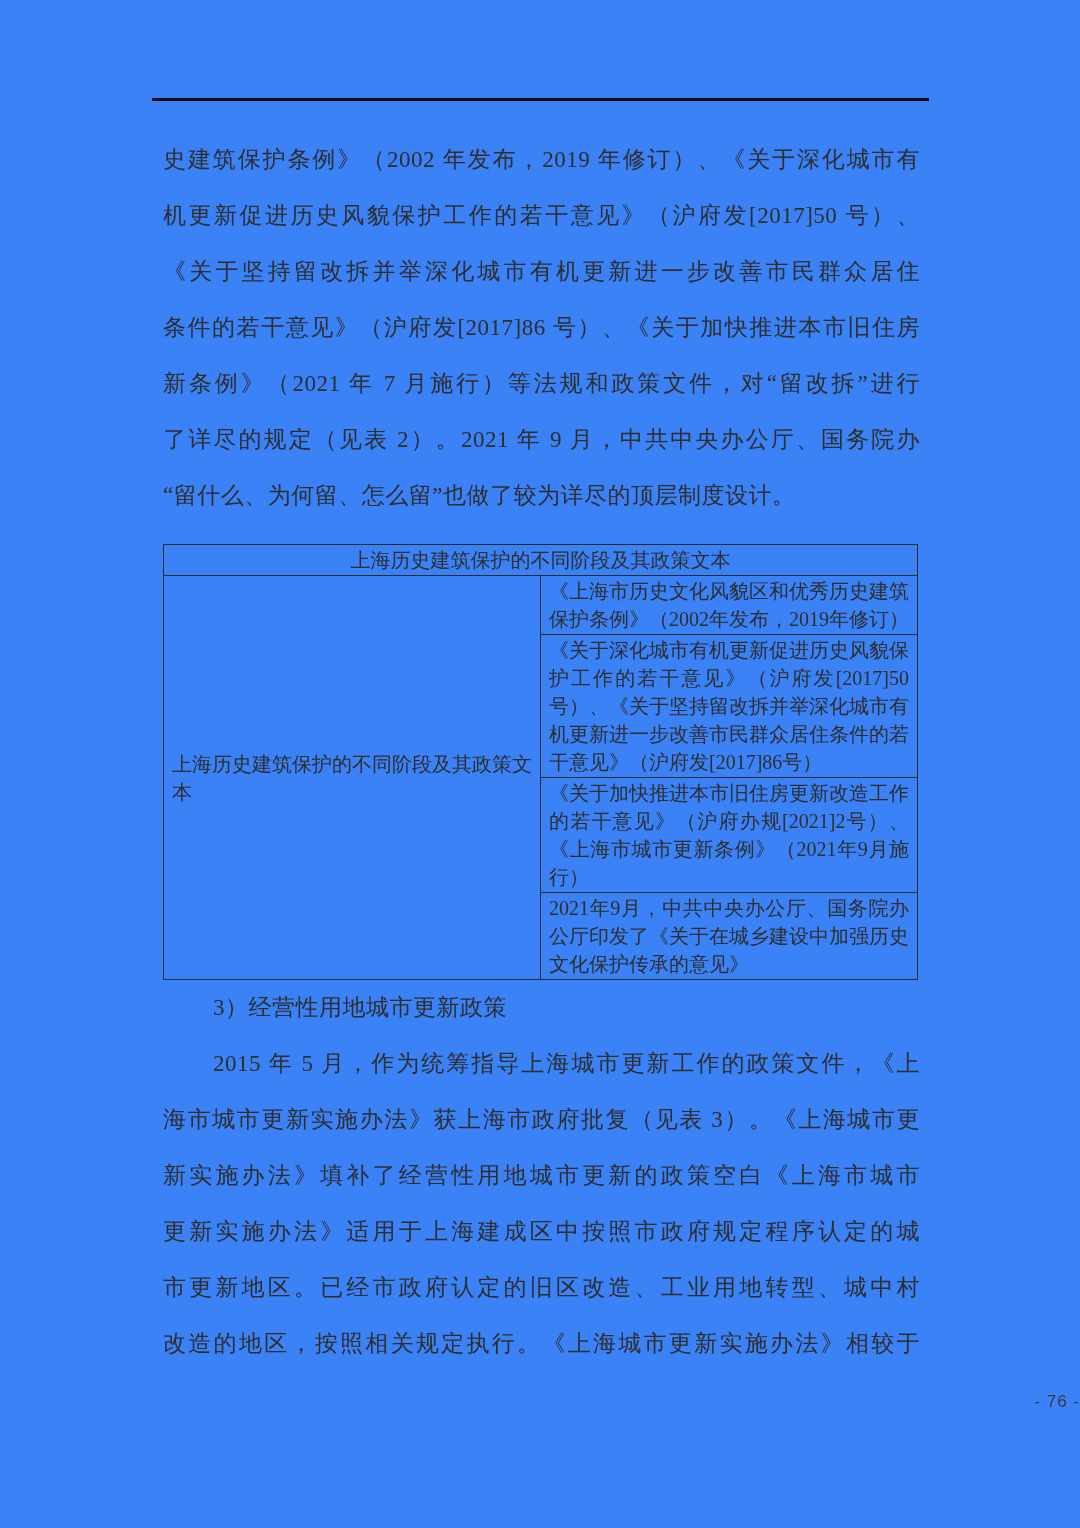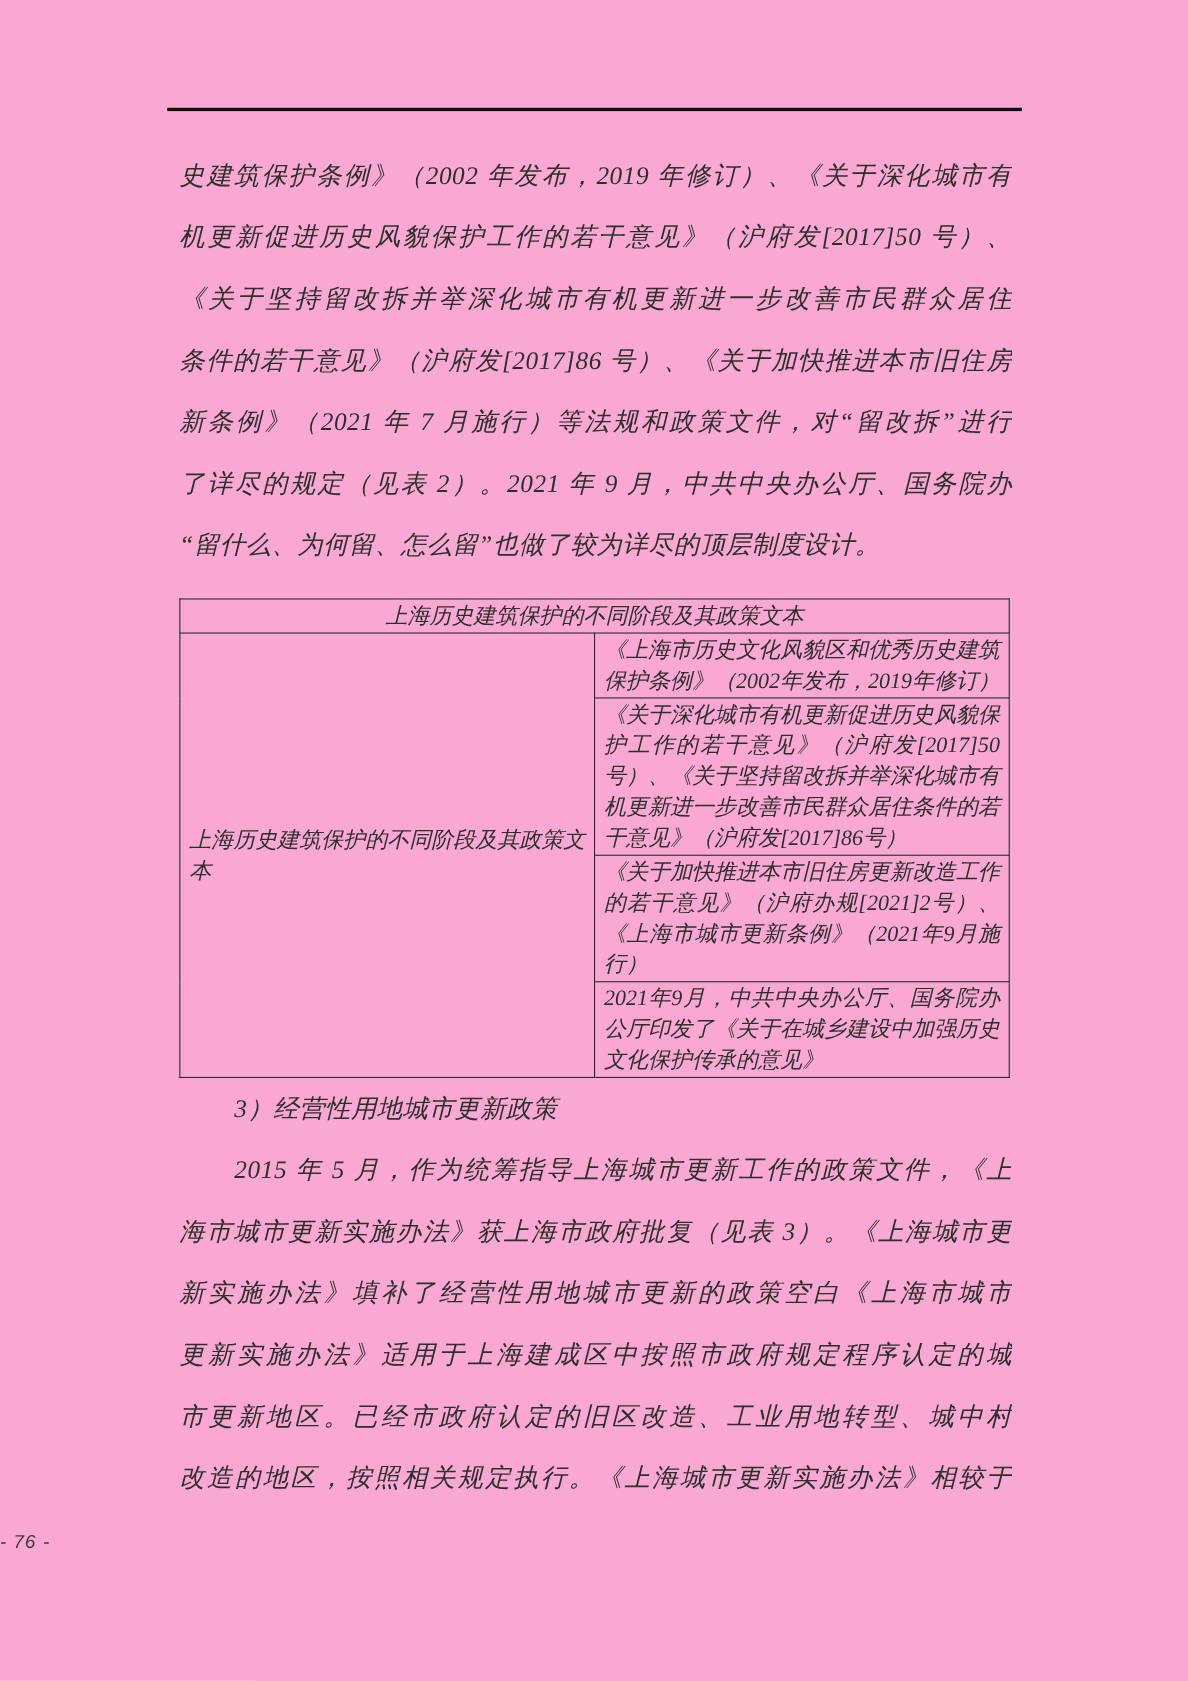--- a/index.html
+++ b/index.html
@@ -4,21 +4,21 @@
 <style>
   html, body { margin: 0; padding: 0; }
   body {
     width: 1080px; height: 1528px;
     background: #ffffff;
     font-family: "Liberation Serif", "DejaVu Serif", serif;
     color: #2e2e2e;
     position: relative;
     overflow: hidden;
   }
-  .page { position: absolute; inset: 0; width: 1080px; height: 1528px; background: #f9a8d4; font-style: italic; }
+  .page { position: absolute; inset: 0; width: 1080px; height: 1528px; background: #3b82f6; }
 
   .top-rule {
     position: absolute; left: 152px; top: 98px;
     width: 777px; height: 3px; background: #0d0d0d;
   }
 
   .content {
     position: absolute; left: 163px; top: 132px; width: 757px;
   }
 
@@ -62,21 +62,21 @@
     text-align: left;
     line-height: 29px;
   }
   td.t-cell {
     text-align: justify;
     text-justify: inter-character;
   }
 
   .page-number {
     position: absolute; left: 0; top: 1392px; width: 1080px;
-    text-align: left;
+    text-align: right;
     font-family: "Liberation Sans", "DejaVu Sans", sans-serif;
     font-size: 17px;
     color: #3a3a3a;
     letter-spacing: 1px;
   }
 </style>
 </head>
 <body>
 
 <div class="page">

